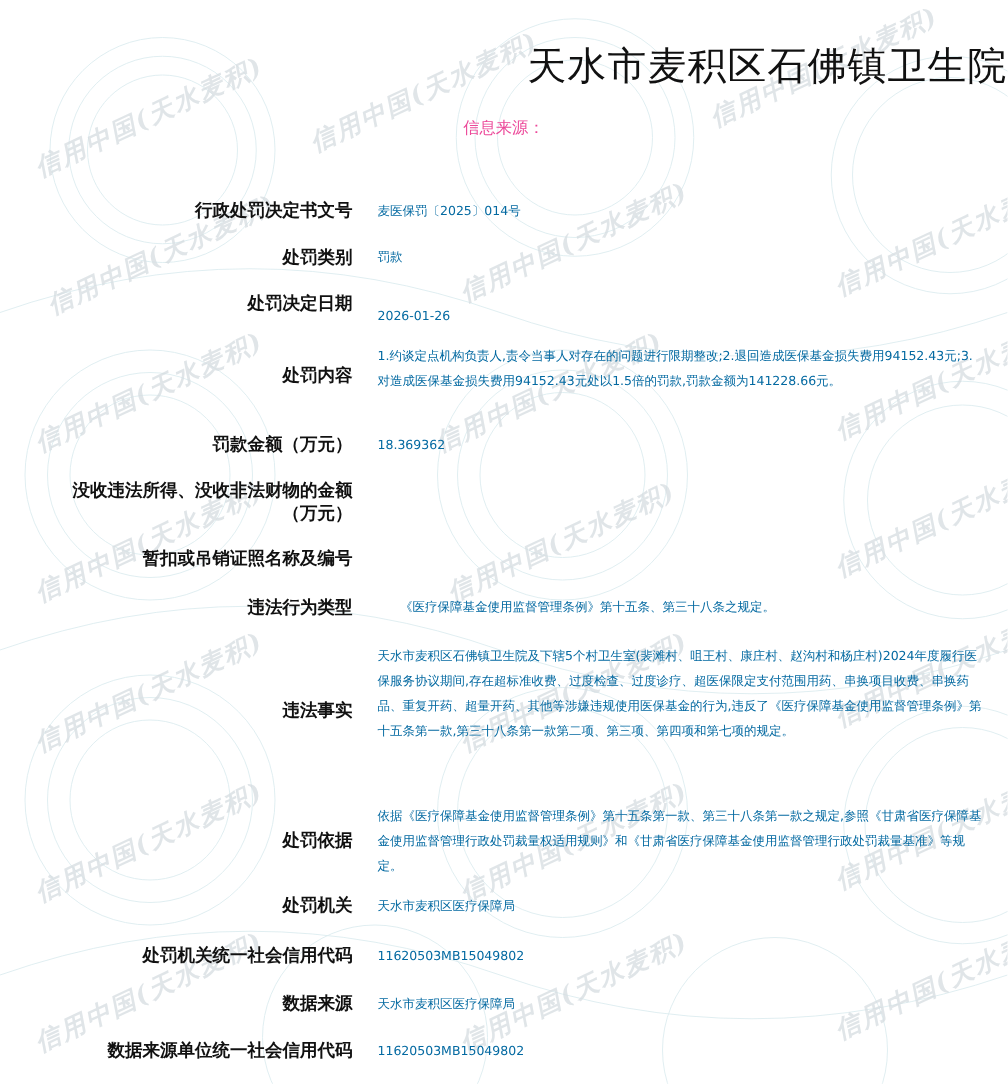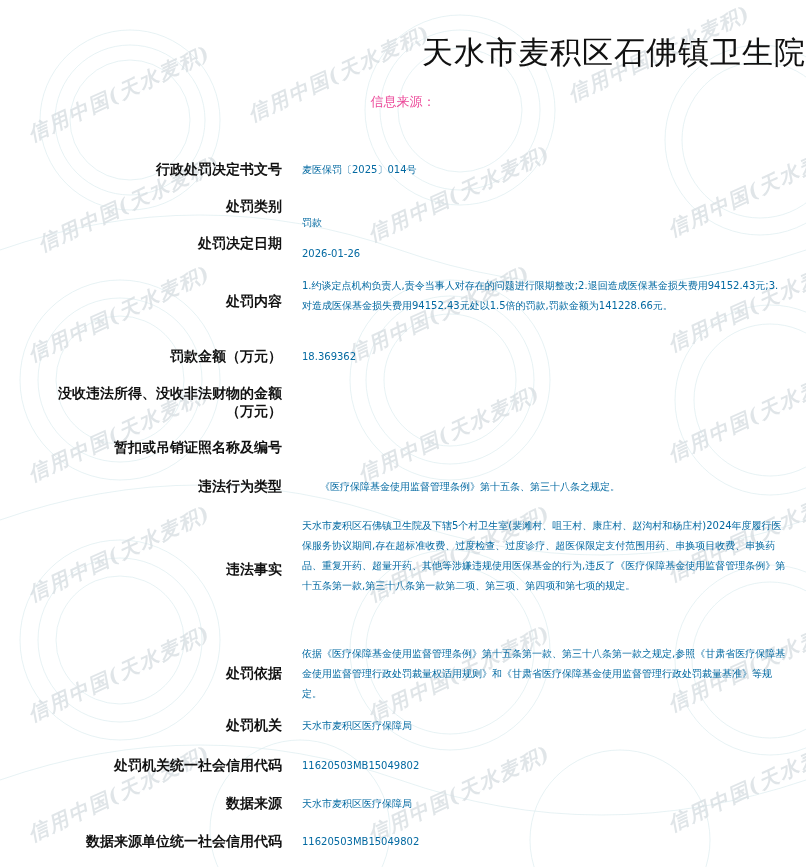--- a/index.html
+++ b/index.html
@@ -153,21 +153,21 @@
   <h1 class="title">天水市麦积区石佛镇卫生院</h1>
   <div class="source-line">信息来源：</div>
 
   <div class="row" style="top:160px;">
     <div class="label">行政处罚决定书文号</div>
     <div class="value" style="top:0px;">麦医保罚〔2025〕014号</div>
   </div>
 
   <div class="row" style="top:197px;">
     <div class="label">处罚类别</div>
-    <div class="value" style="top:16px;">罚款</div>
+    <div class="value" style="top:0px;">罚款</div>
   </div>
 
   <div class="row" style="top:234px;">
     <div class="label">处罚决定日期</div>
     <div class="value" style="top:10px;">2026-01-26</div>
   </div>
 
   <div class="row" style="top:272px;">
     <div class="label" style="top:20px;">处罚内容</div>
     <div class="value" style="top:4px;">1.约谈定点机构负责人,责令当事人对存在的问题进行限期整改;2.退回造成医保基金损失费用94152.43元;3.对造成医保基金损失费用94152.43元处以1.5倍的罚款,罚款金额为141228.66元。</div>

